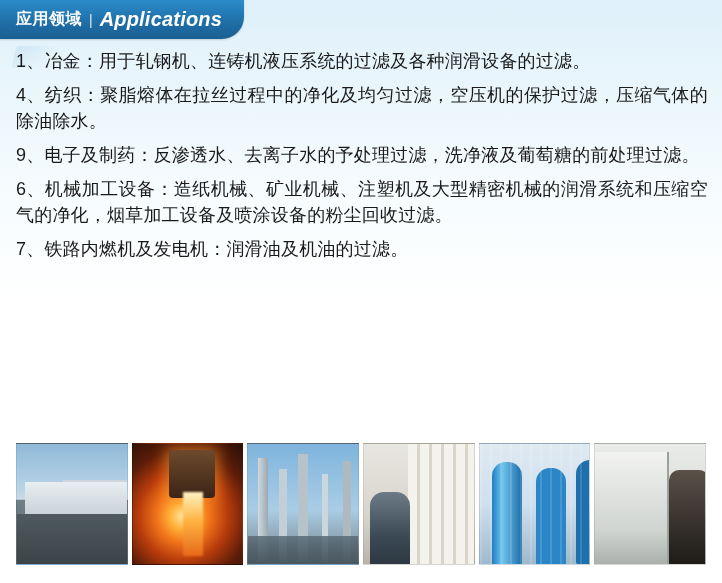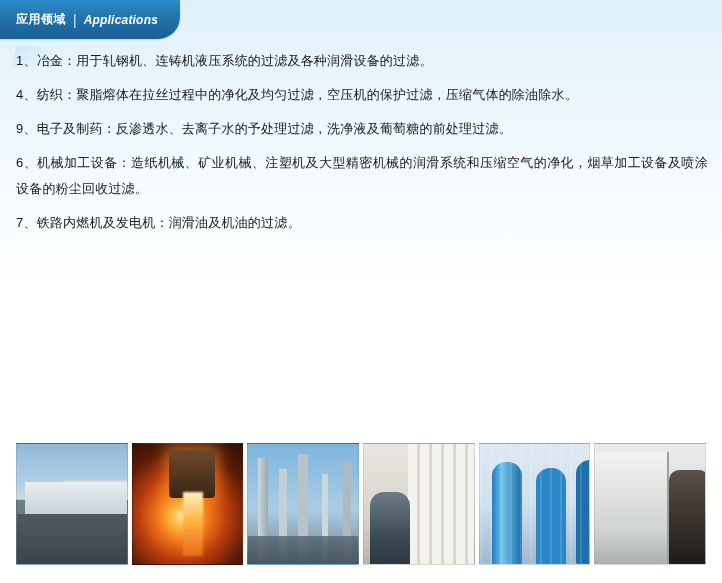--- a/index.html
+++ b/index.html
@@ -39,45 +39,45 @@
     height: 39px;
     padding: 0 22px 0 16px;
     display: flex;
     align-items: center;
     background: linear-gradient(180deg, #2b8ccb 0%, #1f6fa8 55%, #1a5f93 100%);
     border-bottom-right-radius: 22px;
     color: #ffffff;
     box-shadow: 0 1px 2px rgba(0,0,0,0.15);
   }
   .header-tab .zh {
-    font-size: 12px;
+    font-size: 16px;
     font-weight: bold;
     letter-spacing: 0.5px;
   }
   .header-tab .sep {
     font-size: 14px;
     margin: 0 7px;
     opacity: 0.85;
   }
   .header-tab .en {
-    font-size: 12px;
+    font-size: 20px;
     font-weight: bold;
     font-style: italic;
     letter-spacing: 0.2px;
   }
   .content {
     position: absolute;
     left: 0;
     top: 48px;
     width: 722px;
     padding: 0 14px 0 16px;
     box-sizing: border-box;
   }
   .para {
-    font-size: 13px;
+    font-size: 18px;
     line-height: 26px;
     color: #1a1a1a;
     margin: 0 0 8px 0;
     text-align: justify;
     letter-spacing: 0.2px;
   }
   .gallery {
     position: absolute;
     left: 16px;
     top: 443px;

